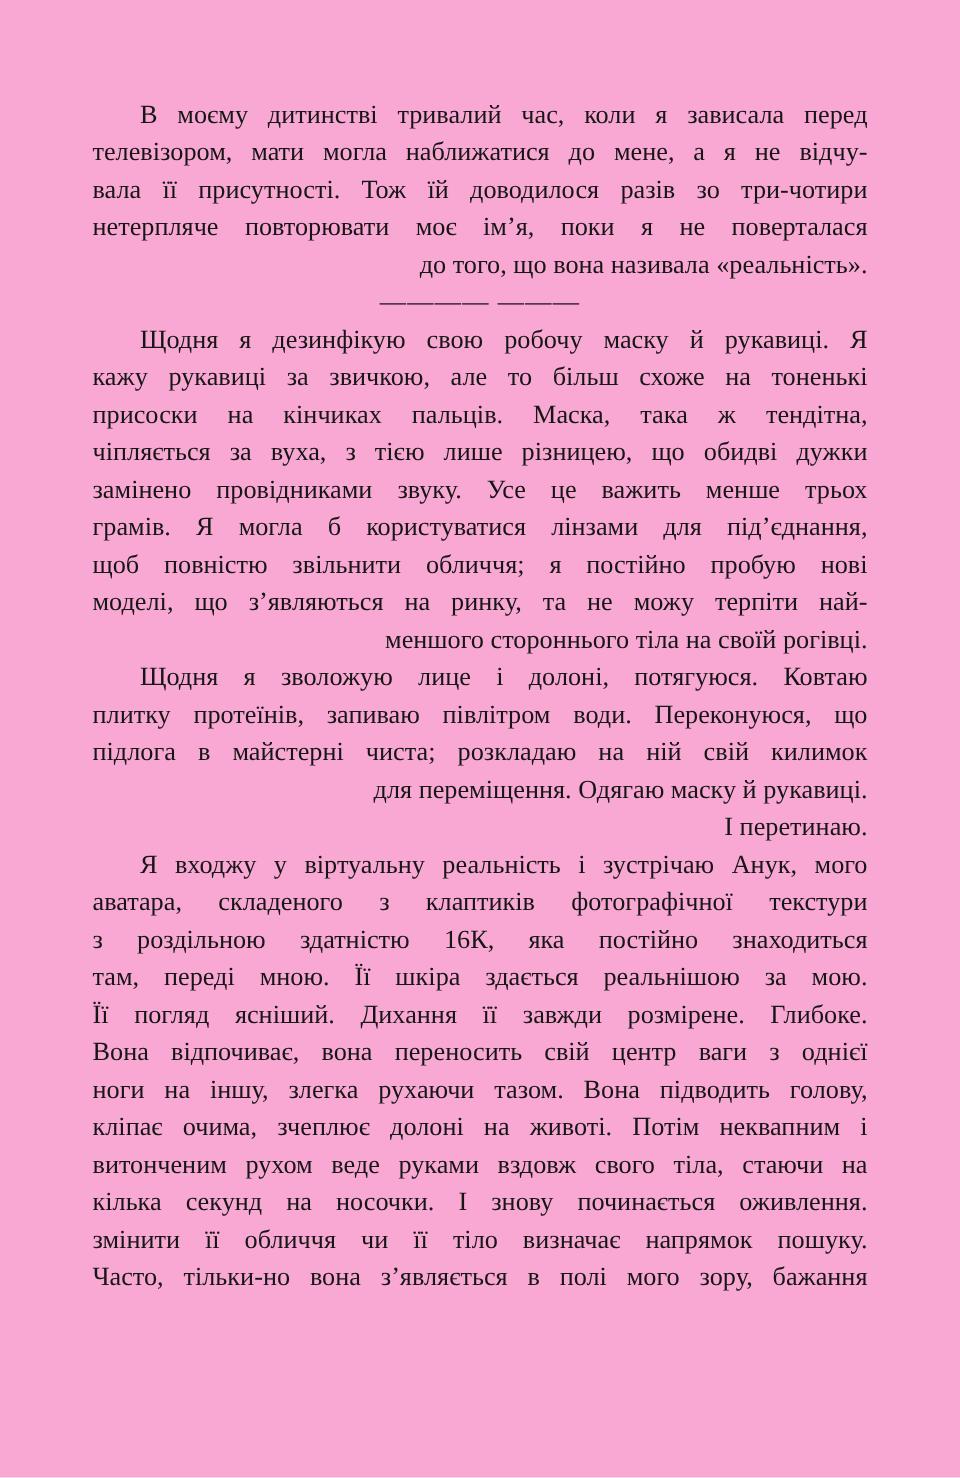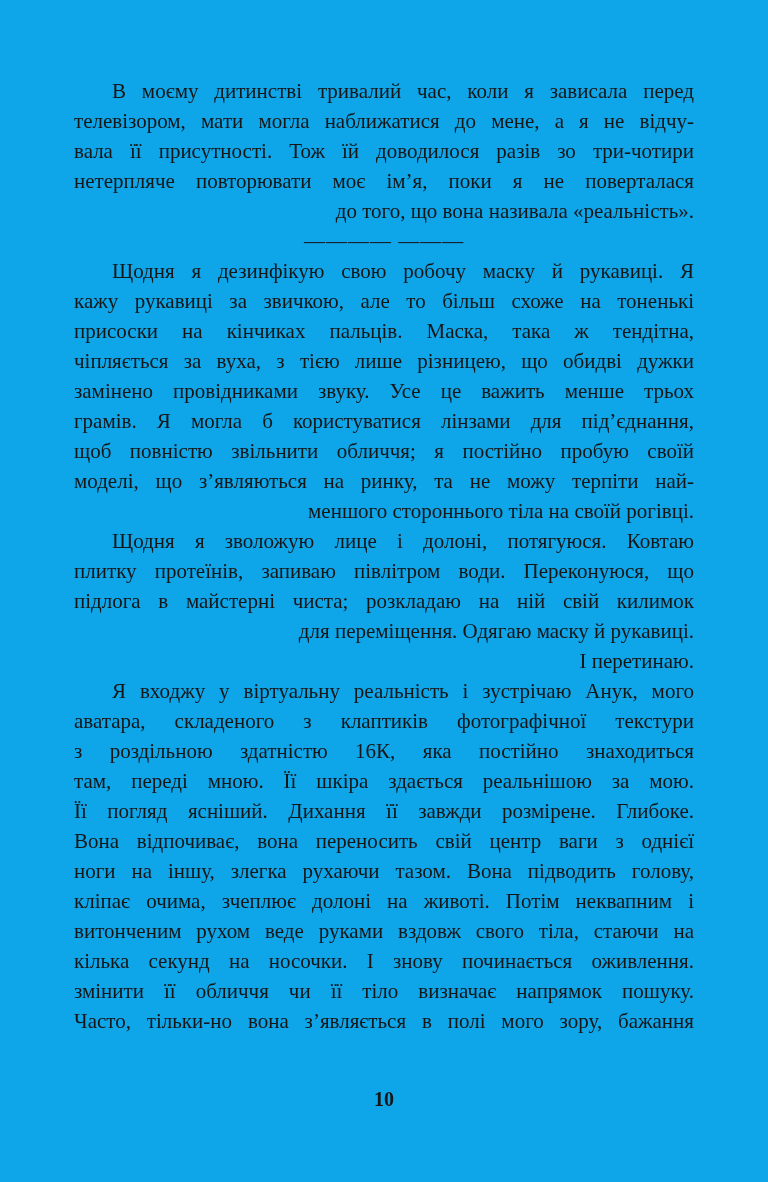--- a/index.html
+++ b/index.html
@@ -4,21 +4,21 @@
 <style>
   html, body {
     margin: 0;
     padding: 0;
     background: #ffffff;
   }
   .page {
     position: relative;
     width: 768px;
     height: 1182px;
-    background: #0ea5e9;
+    background: #f9a8d4;
     font-family: "Liberation Serif", "DejaVu Serif", serif;
     color: #161616;
     overflow: hidden;
   }
   .text-block {
     position: absolute;
     left: 74px;
     top: 76px;
     width: 620px;
     font-size: 21px;
@@ -65,21 +65,21 @@
         <div class="line">до того, що вона називала «реальність».</div>
       </div>
       <div class="line separator">———— ———</div>
       <div class="paragraph">
         <div class="line indent just">Щодня я дезинфікую свою робочу маску й рукавиці. Я</div>
         <div class="line just"><span>кажу </span><span class="em">рукавиці</span><span> за звичкою, але то більш схоже на тоненькі</span></div>
         <div class="line just">присоски на кінчиках пальців. Маска, така ж тендітна,</div>
         <div class="line just">чіпляється за вуха, з тією лише різницею, що обидві дужки</div>
         <div class="line just">замінено провідниками звуку. Усе це важить менше трьох</div>
         <div class="line just">грамів. Я могла б користуватися лінзами для під’єднання,</div>
-        <div class="line just">щоб повністю звільнити обличчя; я постійно пробую своїй</div>
+        <div class="line just">щоб повністю звільнити обличчя; я постійно пробую нові</div>
         <div class="line just">моделі, що з’являються на ринку, та не можу терпіти най-</div>
         <div class="line">меншого стороннього тіла на своїй рогівці.</div>
       </div>
       <div class="paragraph">
         <div class="line indent just">Щодня я зволожую лице і долоні, потягуюся. Ковтаю</div>
         <div class="line just">плитку протеїнів, запиваю півлітром води. Переконуюся, що</div>
         <div class="line just">підлога в майстерні чиста; розкладаю на ній свій килимок</div>
         <div class="line">для переміщення. Одягаю маску й рукавиці.</div>
       </div>
       <div class="paragraph">
@@ -93,14 +93,13 @@
         <div class="line just">Її погляд ясніший. Дихання її завжди розмірене. Глибоке.</div>
         <div class="line just">Вона відпочиває, вона переносить свій центр ваги з однієї</div>
         <div class="line just">ноги на іншу, злегка рухаючи тазом. Вона підводить голову,</div>
         <div class="line just">кліпає очима, зчеплює долоні на животі. Потім неквапним і</div>
         <div class="line just">витонченим рухом веде руками вздовж свого тіла, стаючи на</div>
         <div class="line just">кілька секунд на носочки. І знову починається оживлення.</div>
         <div class="line just">змінити її обличчя чи її тіло визначає напрямок пошуку.</div>
         <div class="line just">Часто, тільки-но вона з’являється в полі мого зору, бажання</div>
       </div>
     </div>
-  <div class="page-number">10</div>
 </div>
 
 </body></html>

